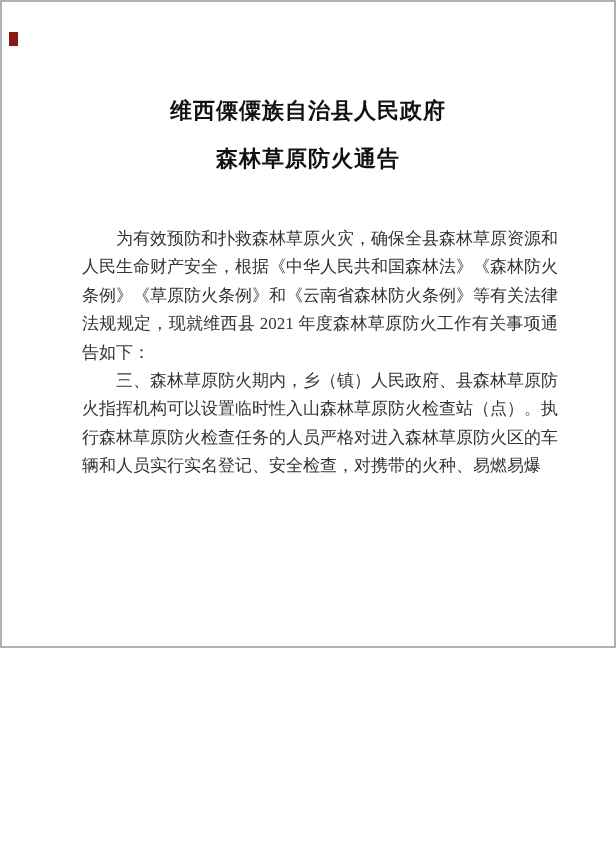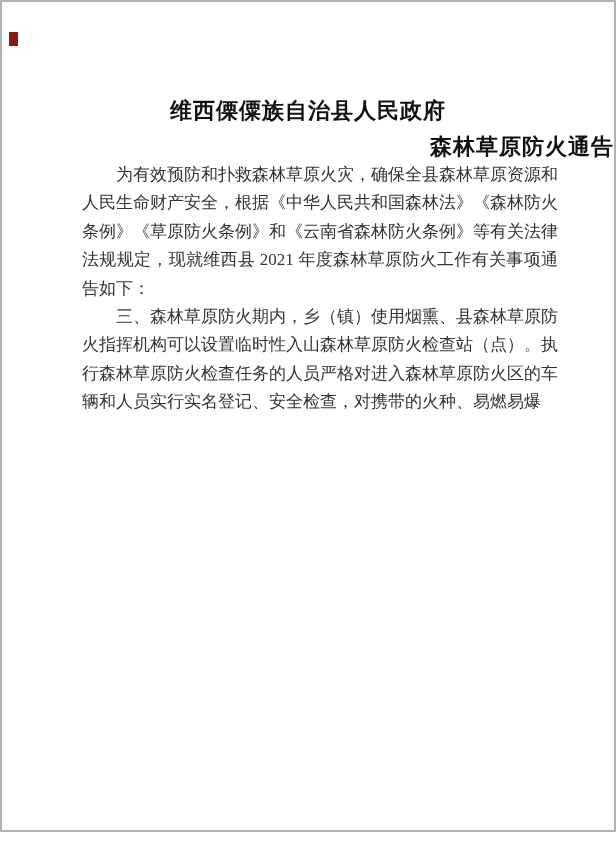--- a/index.html
+++ b/index.html
@@ -6,21 +6,21 @@
     html, body {
       width: 616px;
       height: 868px;
       background: #ffffff;
       overflow: hidden;
       font-family: "Liberation Serif", serif;
     }
     .page {
       position: relative;
       width: 616px;
-      height: 832px;
+      height: 648px;
       background: #ffffff;
       border: 2px solid #b2b2b2;
     }
     .corner-mark {
       position: absolute;
       left: 7px;
       top: 30px;
       width: 9px;
       height: 14px;
       background: #8b1a12;
@@ -30,24 +30,24 @@
       text-align: center;
     }
     .doc-title {
       font-size: 22px;
       line-height: 28px;
       font-weight: 700;
       letter-spacing: 1px;
       color: #111111;
     }
     .doc-title.second {
-      margin-top: 8px;
-      text-align: right;
+      margin-top: 20px;
     }
     .body-text {
+      margin-top: 52px;
       padding-left: 80px;
       padding-right: 56px;
       color: #333333;
     }
     .body-text p {
       font-size: 17px;
       line-height: 28.4px;
       text-align: justify;
       text-indent: 2em;
       letter-spacing: 0;
@@ -60,15 +60,15 @@
 <div class="page">
   <div class="corner-mark"></div>
 
   <div class="titles">
     <div class="doc-title">维西傈僳族自治县人民政府</div>
     <div class="doc-title second">森林草原防火通告</div>
   </div>
 
   <div class="body-text">
     <p>为有效预防和扑救森林草原火灾，确保全县森林草原资源和人民生命财产安全，根据《中华人民共和国森林法》《森林防火条例》《草原防火条例》和《云南省森林防火条例》等有关法律法规规定，现就维西县 2021 年度森林草原防火工作有关事项通告如下：</p>
-    <p>三、森林草原防火期内，乡（镇）使用烟熏、县森林草原防火指挥机构可以设置临时性入山森林草原防火检查站（点）。执行森林草原防火检查任务的人员严格对进入森林草原防火区的车辆和人员实行实名登记、安全检查，对携带的火种、易燃易爆</p>
+    <p>三、森林草原防火期内，乡（镇）人民政府、县森林草原防火指挥机构可以设置临时性入山森林草原防火检查站（点）。执行森林草原防火检查任务的人员严格对进入森林草原防火区的车辆和人员实行实名登记、安全检查，对携带的火种、易燃易爆</p>
   </div>
 </div>
 
 </body></html>

